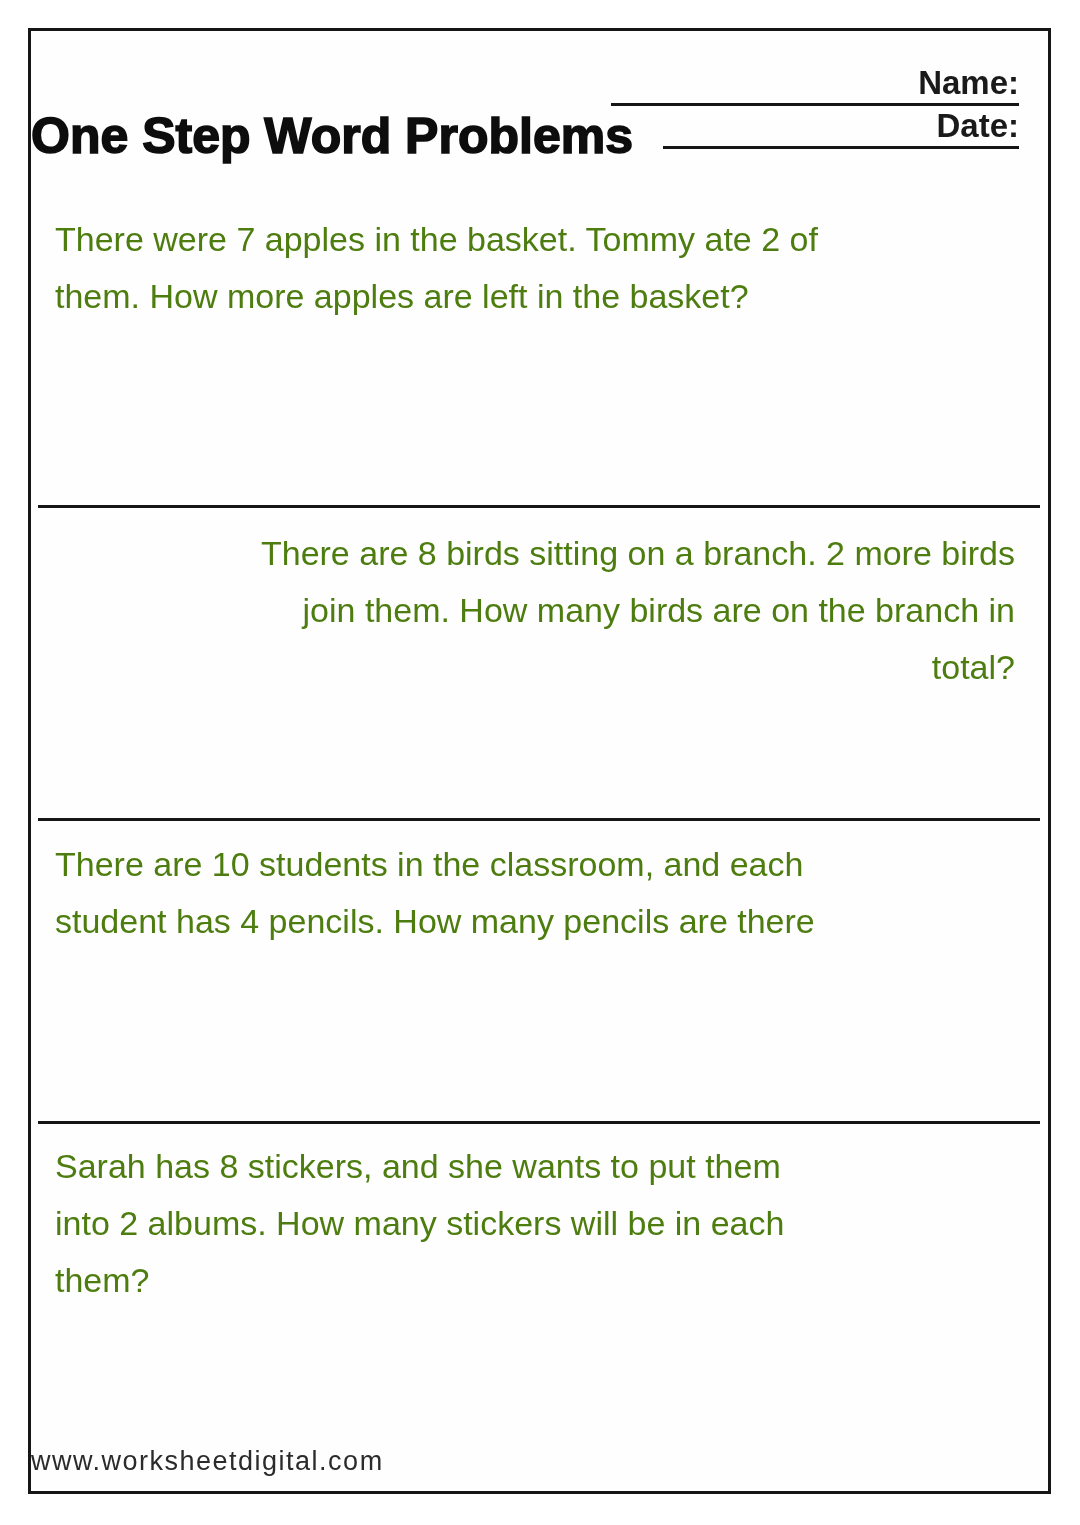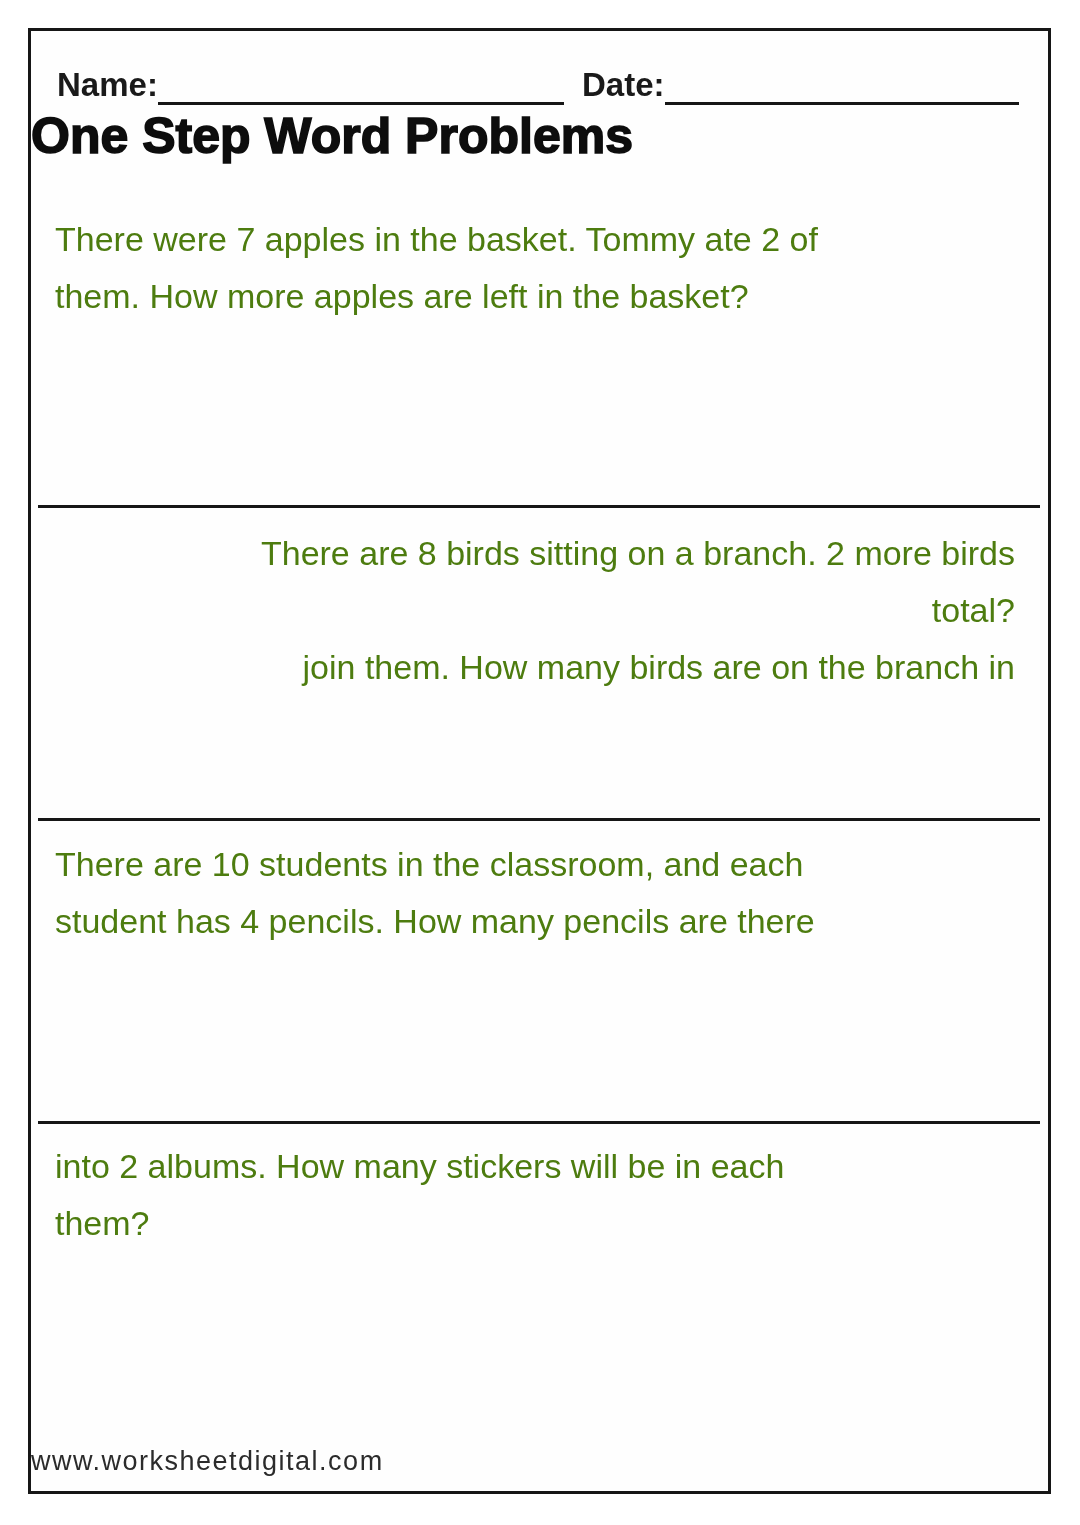--- a/index.html
+++ b/index.html
@@ -25,21 +25,22 @@
     background: #fefefe;
   }
   
   .head-row {
     position: absolute;
     left: 26px;
     top: 32px;
     width: 962px;
     height: 44px;
     display: flex;
-    align-items: center;
+    align-items: flex-end;
+    flex-direction: column;
   }
   .head-label {
     font-size: 33px;
     font-weight: 600;
     color: #1a1a1a;
     line-height: 40px;
     white-space: nowrap;
   }
   .write-line {
     border-bottom: 3px solid #161616;
@@ -118,34 +119,35 @@
 
     <div class="problem p1">
       <div class="problem-line">There were 7 apples in the basket. Tommy ate 2 of</div>
       <div class="problem-line">them. How more apples are left in the basket?</div>
     </div>
 
     <div class="divider d1"></div>
 
     <div class="problem p2">
       <div class="problem-line">There are 8 birds sitting on a branch. 2 more birds</div>
+      <div class="problem-line">join them. How many birds are on the branch in</div>
       <div class="problem-line">total?</div>
-      <div class="problem-line">join them. How many birds are on the branch in</div>
     </div>
 
     <div class="divider d2"></div>
 
     <div class="problem p3">
       <div class="problem-line">There are 10 students in the classroom, and each</div>
       <div class="problem-line">student has 4 pencils. How many pencils are there</div>
     </div>
 
     <div class="divider d3"></div>
 
     <div class="problem p4">
+      <div class="problem-line">Sarah has 8 stickers, and she wants to put them</div>
       <div class="problem-line">into 2 albums. How many stickers will be in each</div>
       <div class="problem-line">them?</div>
     </div>
 
     <div class="footer">www.worksheetdigital.com</div>
 
   </div>
 </div>
 
 </body></html>

